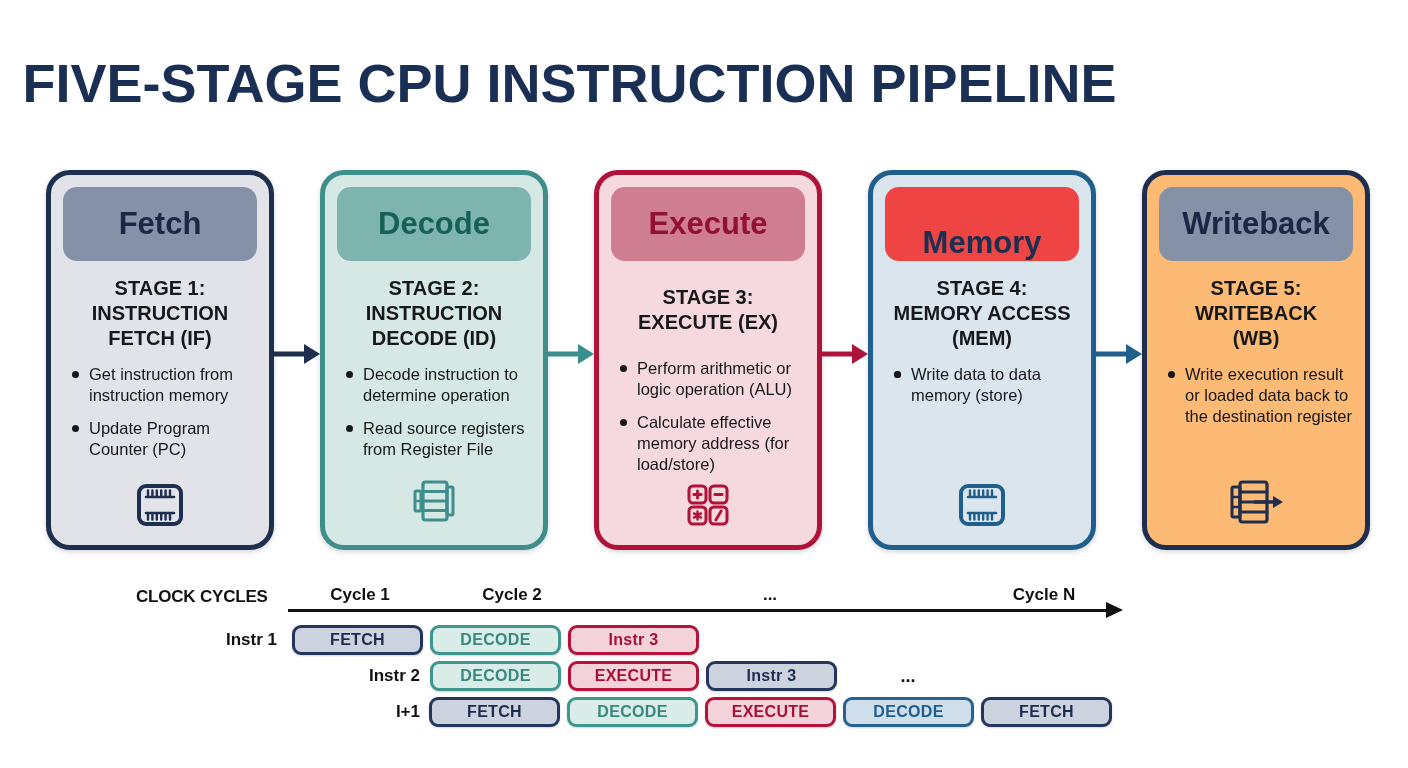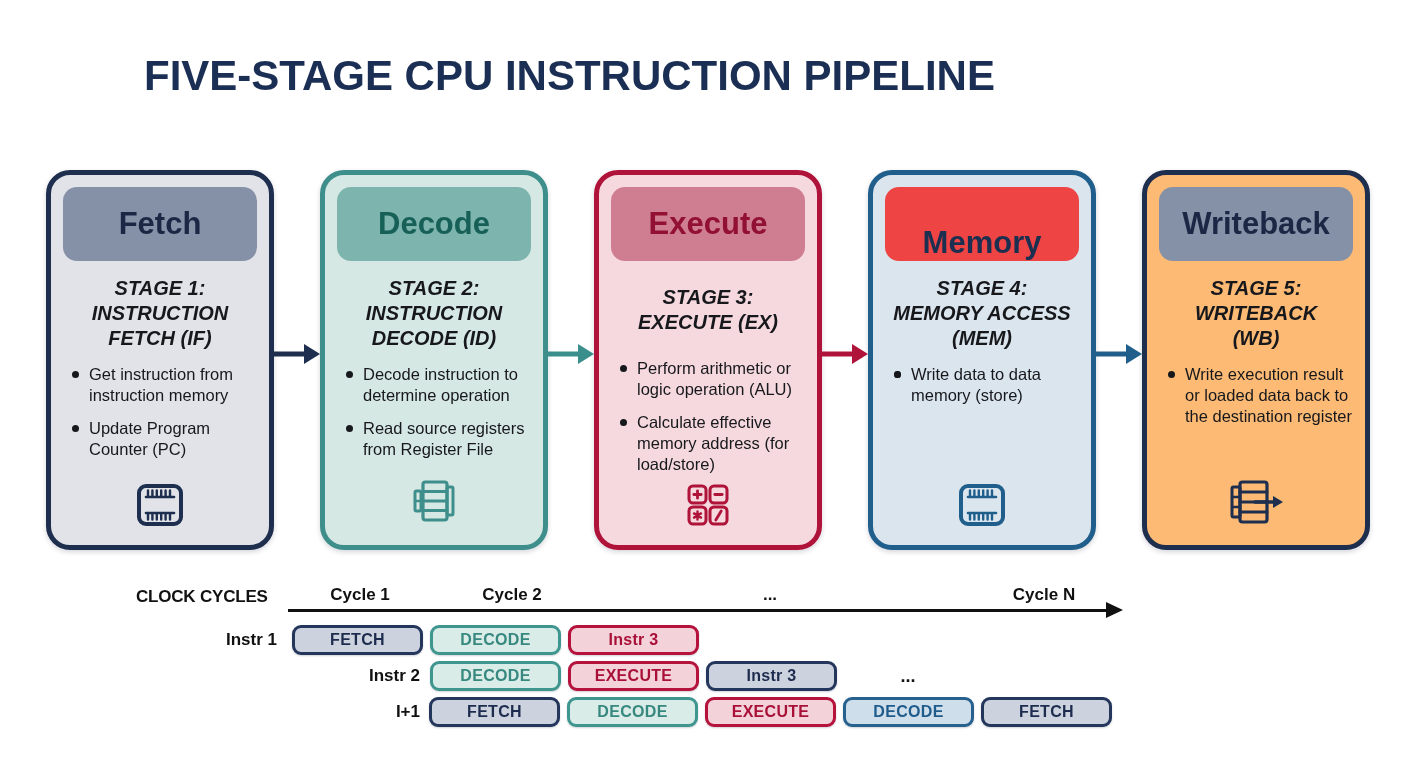--- a/index.html
+++ b/index.html
@@ -1,37 +1,37 @@
 <!DOCTYPE html>
 <html><head>
 <meta charset="utf-8">
 <style>
   html,body { margin:0; padding:0; }
   body { font-family:"Liberation Sans", sans-serif; background:#ffffff; }
   .canvas { position:relative; width:1408px; height:768px; background:#ffffff; overflow:hidden; }
 
   .main-title {
     position:absolute; top:52px; left:0; width:1139px; text-align:center;
-    font-size:42px; font-weight:800; letter-spacing:0px; color:#1b2f55;
+    font-size:54px; font-weight:800; letter-spacing:0px; color:#1b2f55;
   }
 
   
   .card {
     position:absolute; top:170px; width:228px; height:380px;
     border:5px solid; border-radius:24px; box-sizing:border-box;
     box-shadow:0 2px 5px rgba(20,30,60,0.18);
   }
   .card-header {
     margin:12px 12px 0 12px; height:74px; border-radius:14px;
     display:flex; align-items:center; justify-content:center;
     font-size:31px; font-weight:700;
   }
   .stage-title {
     margin-top:15px; text-align:center;
-    font-size:20px; line-height:25px; font-weight:700; color:#17181c;font-style:italic;
+    font-size:20px; line-height:25px; font-weight:700; color:#17181c;
   }
   .stage-title .line { display:block; }
   .bullets { margin:13px 8px 0 14px; padding:0; list-style:none; }
   .bullets li {
     position:relative; padding-left:24px; margin-bottom:12px;
     font-size:16.5px; line-height:21px; color:#17181c;
   }
   .bullets li .dot {
     position:absolute; left:7px; top:7px; width:7px; height:7px;
     border-radius:50%; background:#17181c;

